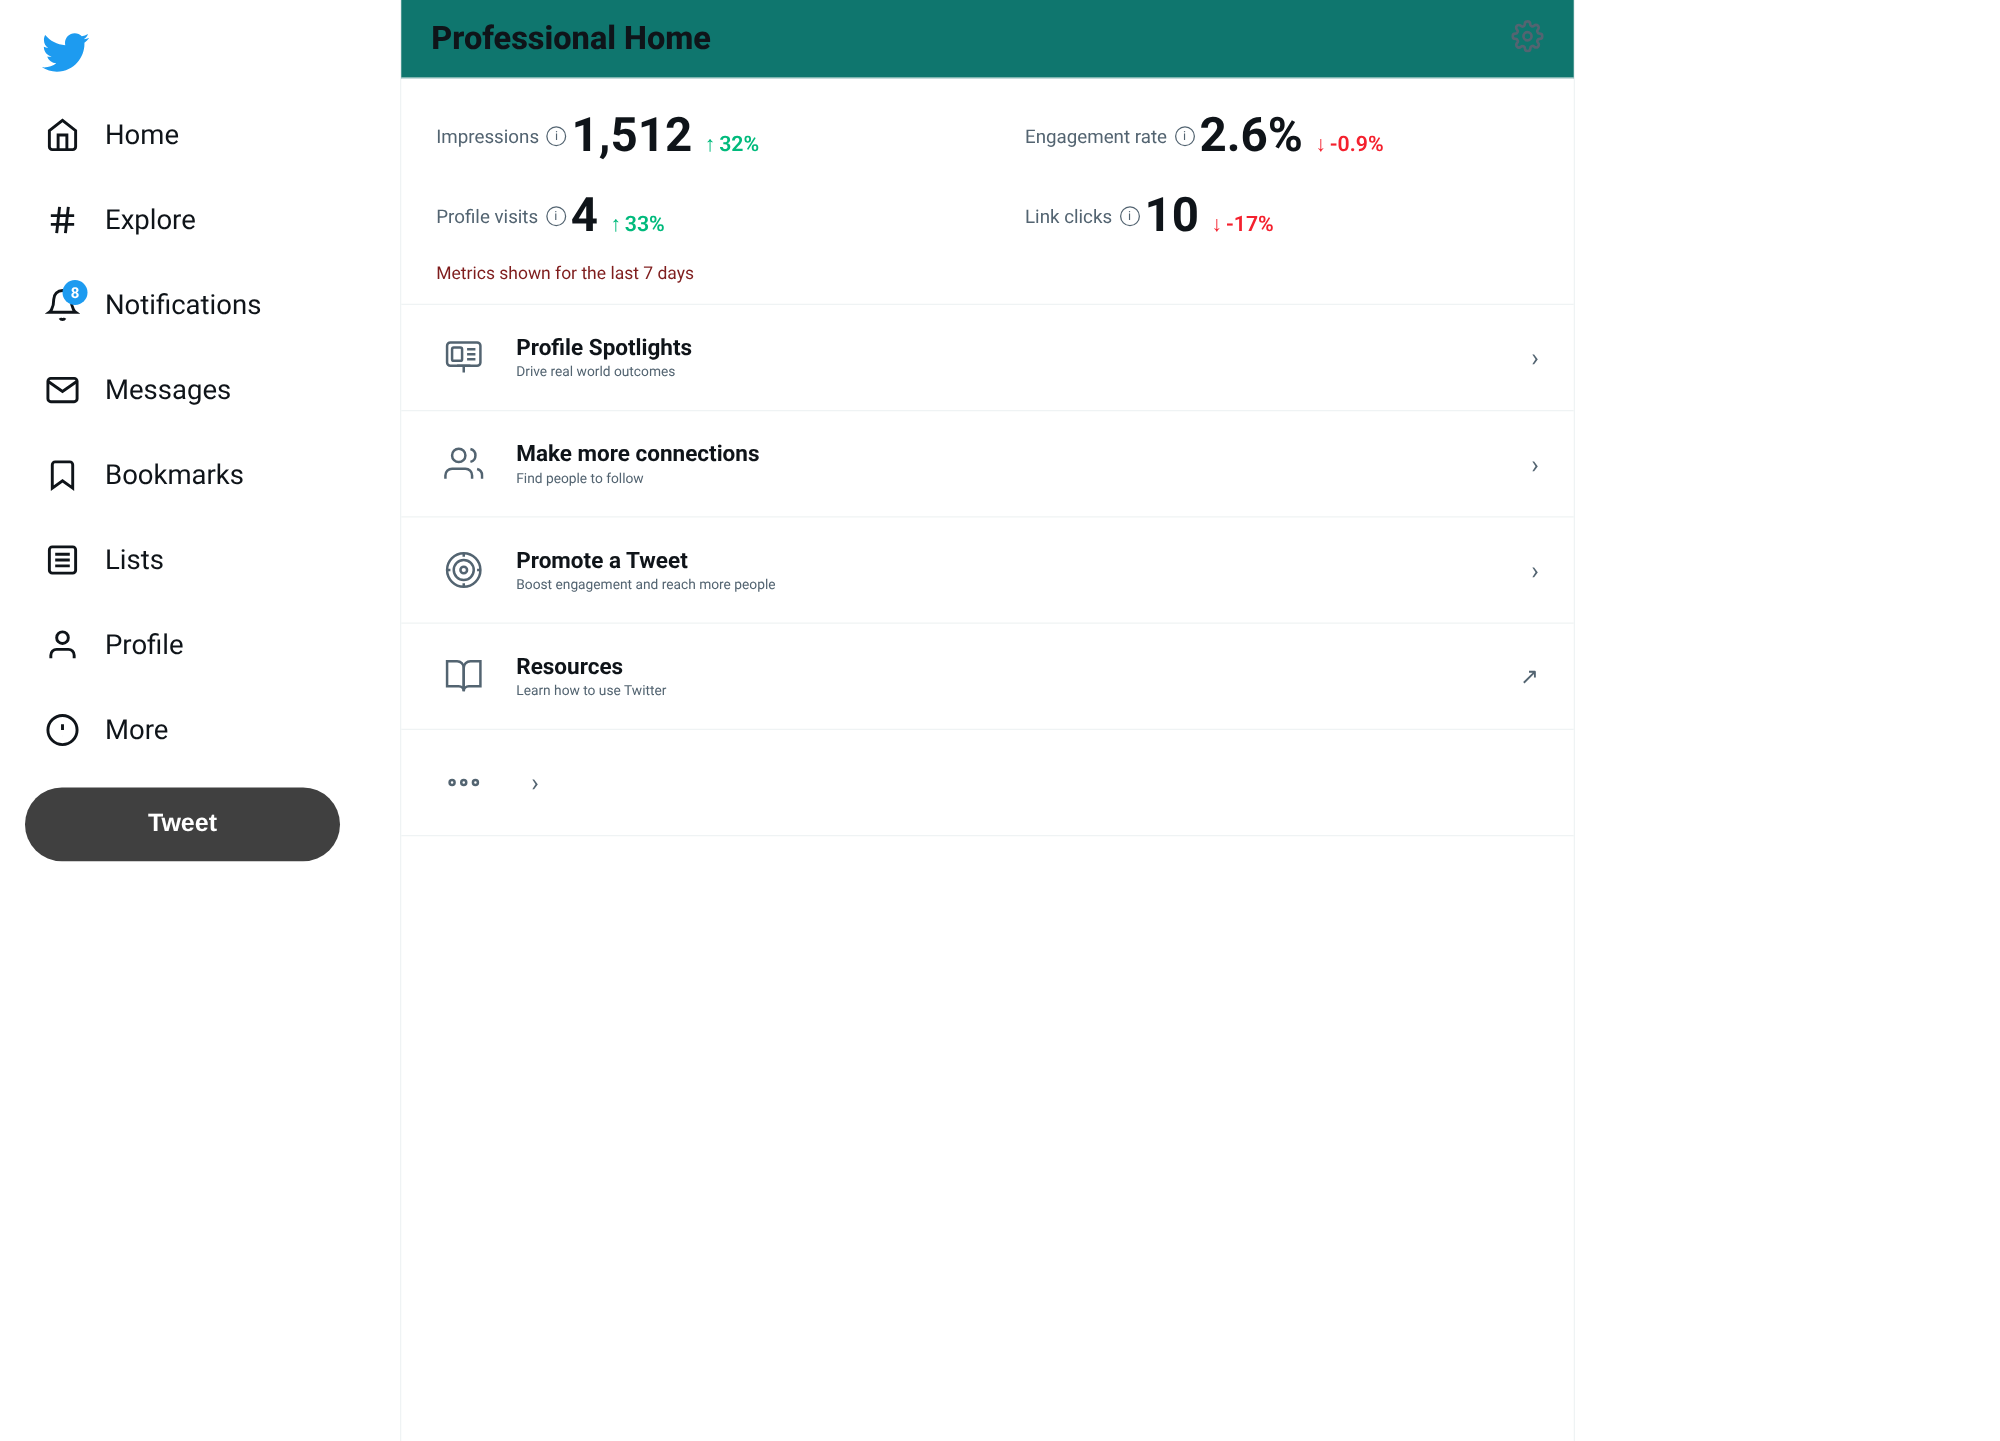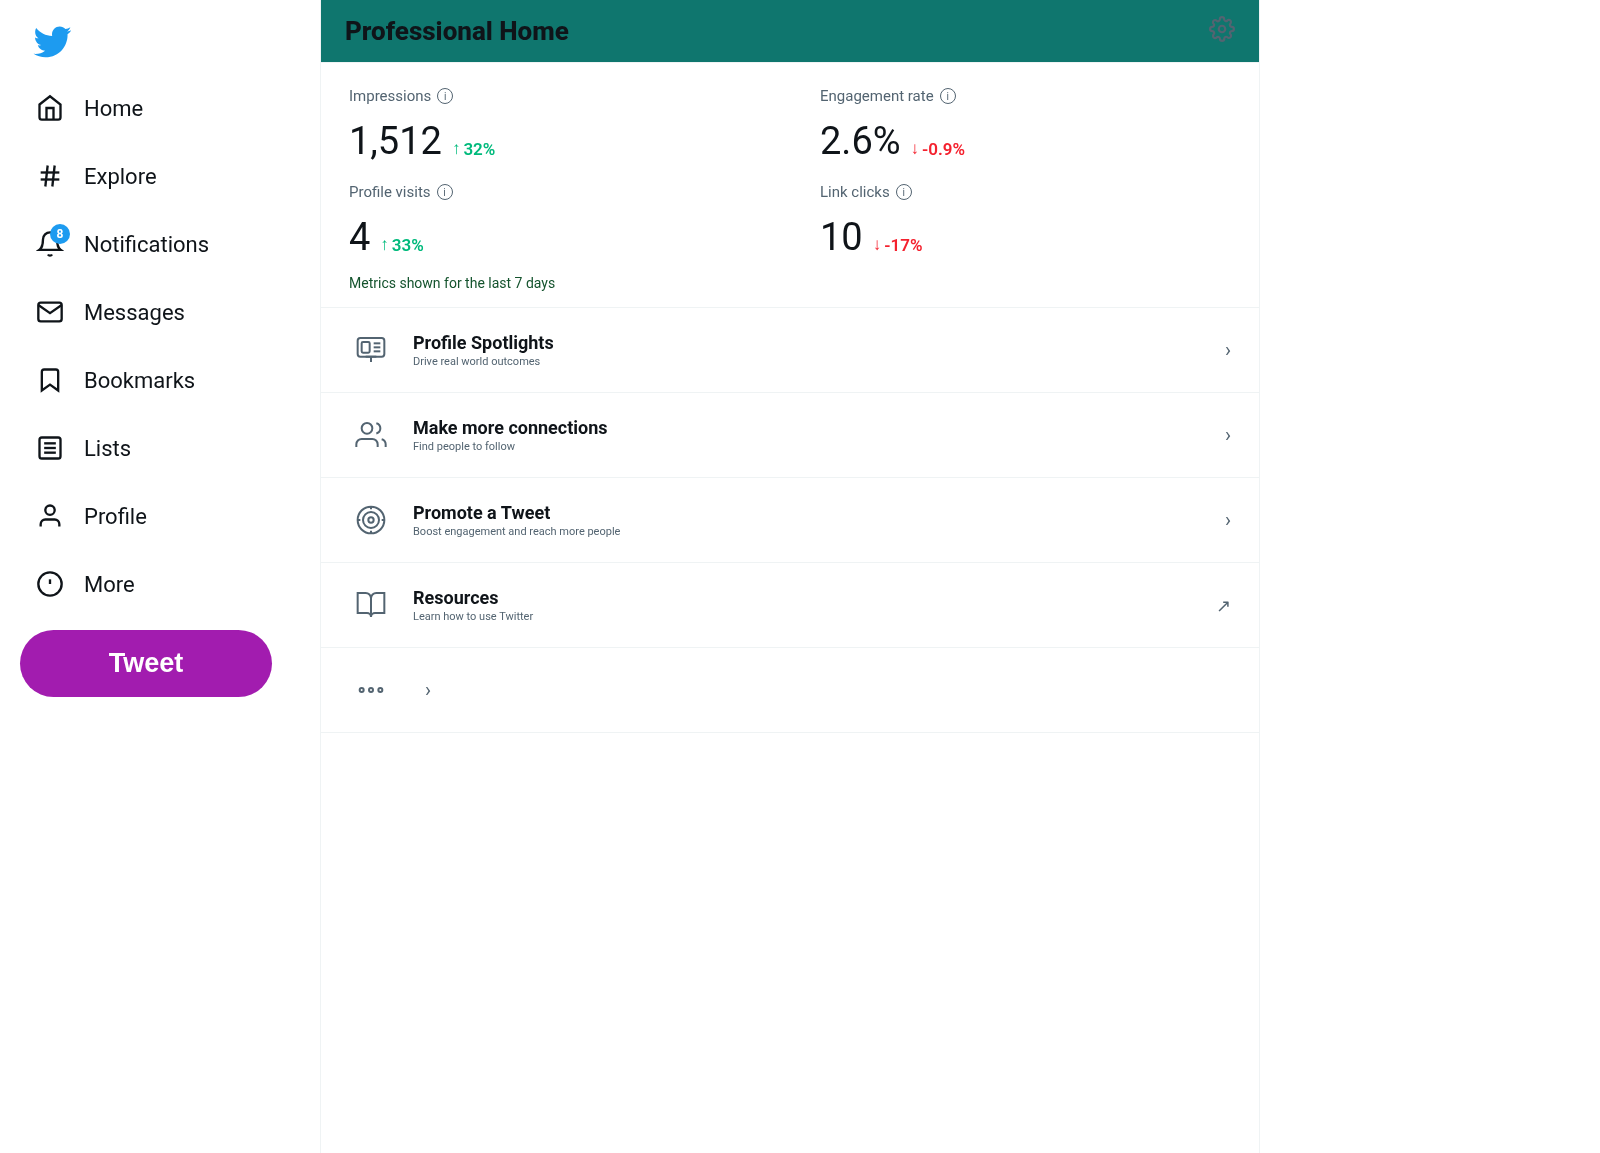--- a/index.html
+++ b/index.html
@@ -82,26 +82,26 @@
       height: 20px;
       font-size: 12px;
       font-weight: 700;
       display: flex;
       align-items: center;
       justify-content: center;
     }
 
     .tweet-button {
       margin-top: 20px;
-      background: #a21caf;
+      background: #404040;
       color: #fff;
       border: none;
       border-radius: 50px;
       padding: 18px 36px;
-      font-size: 27px;
+      font-size: 20px;
       font-weight: 700;
       cursor: pointer;
       width: 90%;
       max-width: 280px;
     }
 
     
     .main-content {
       flex: 1;
       border-left: 1px solid #eff3f4;
@@ -140,21 +140,21 @@
 
     .metrics-grid {
       display: grid;
       grid-template-columns: 1fr 1fr;
       gap: 20px 60px;
       margin-bottom: 16px;
     }
 
     .metric-item {
       display: flex;
-      flex-direction: column;
+      flex-direction: row;
       gap: 4px;
     }
 
     .metric-label {
       font-size: 15px;
       color: #536471;
       display: flex;
       align-items: center;
       gap: 6px;
     }
@@ -173,44 +173,43 @@
     }
 
     .metric-value-row {
       display: flex;
       align-items: baseline;
       gap: 10px;
     }
 
     .metric-value {
       font-size: 38px;
-      font-weight: 400;
+      font-weight: 700;
       color: #0f1419;
-      margin-top: 10px;
     }
 
     .metric-change {
       font-size: 17px;
       font-weight: 600;
       display: flex;
       align-items: center;
       gap: 3px;
     }
 
     .metric-change.up {
       color: #00ba7c;
     }
 
     .metric-change.down {
       color: #f4212e;
     }
 
     .metrics-footer {
       font-size: 14px;
-      color: #14532d;
+      color: #7f1d1d;
       margin-top: 8px;
     }
 
     
     .features-section {
       display: flex;
       flex-direction: column;
       justify-content: flex-end;
     }
 

